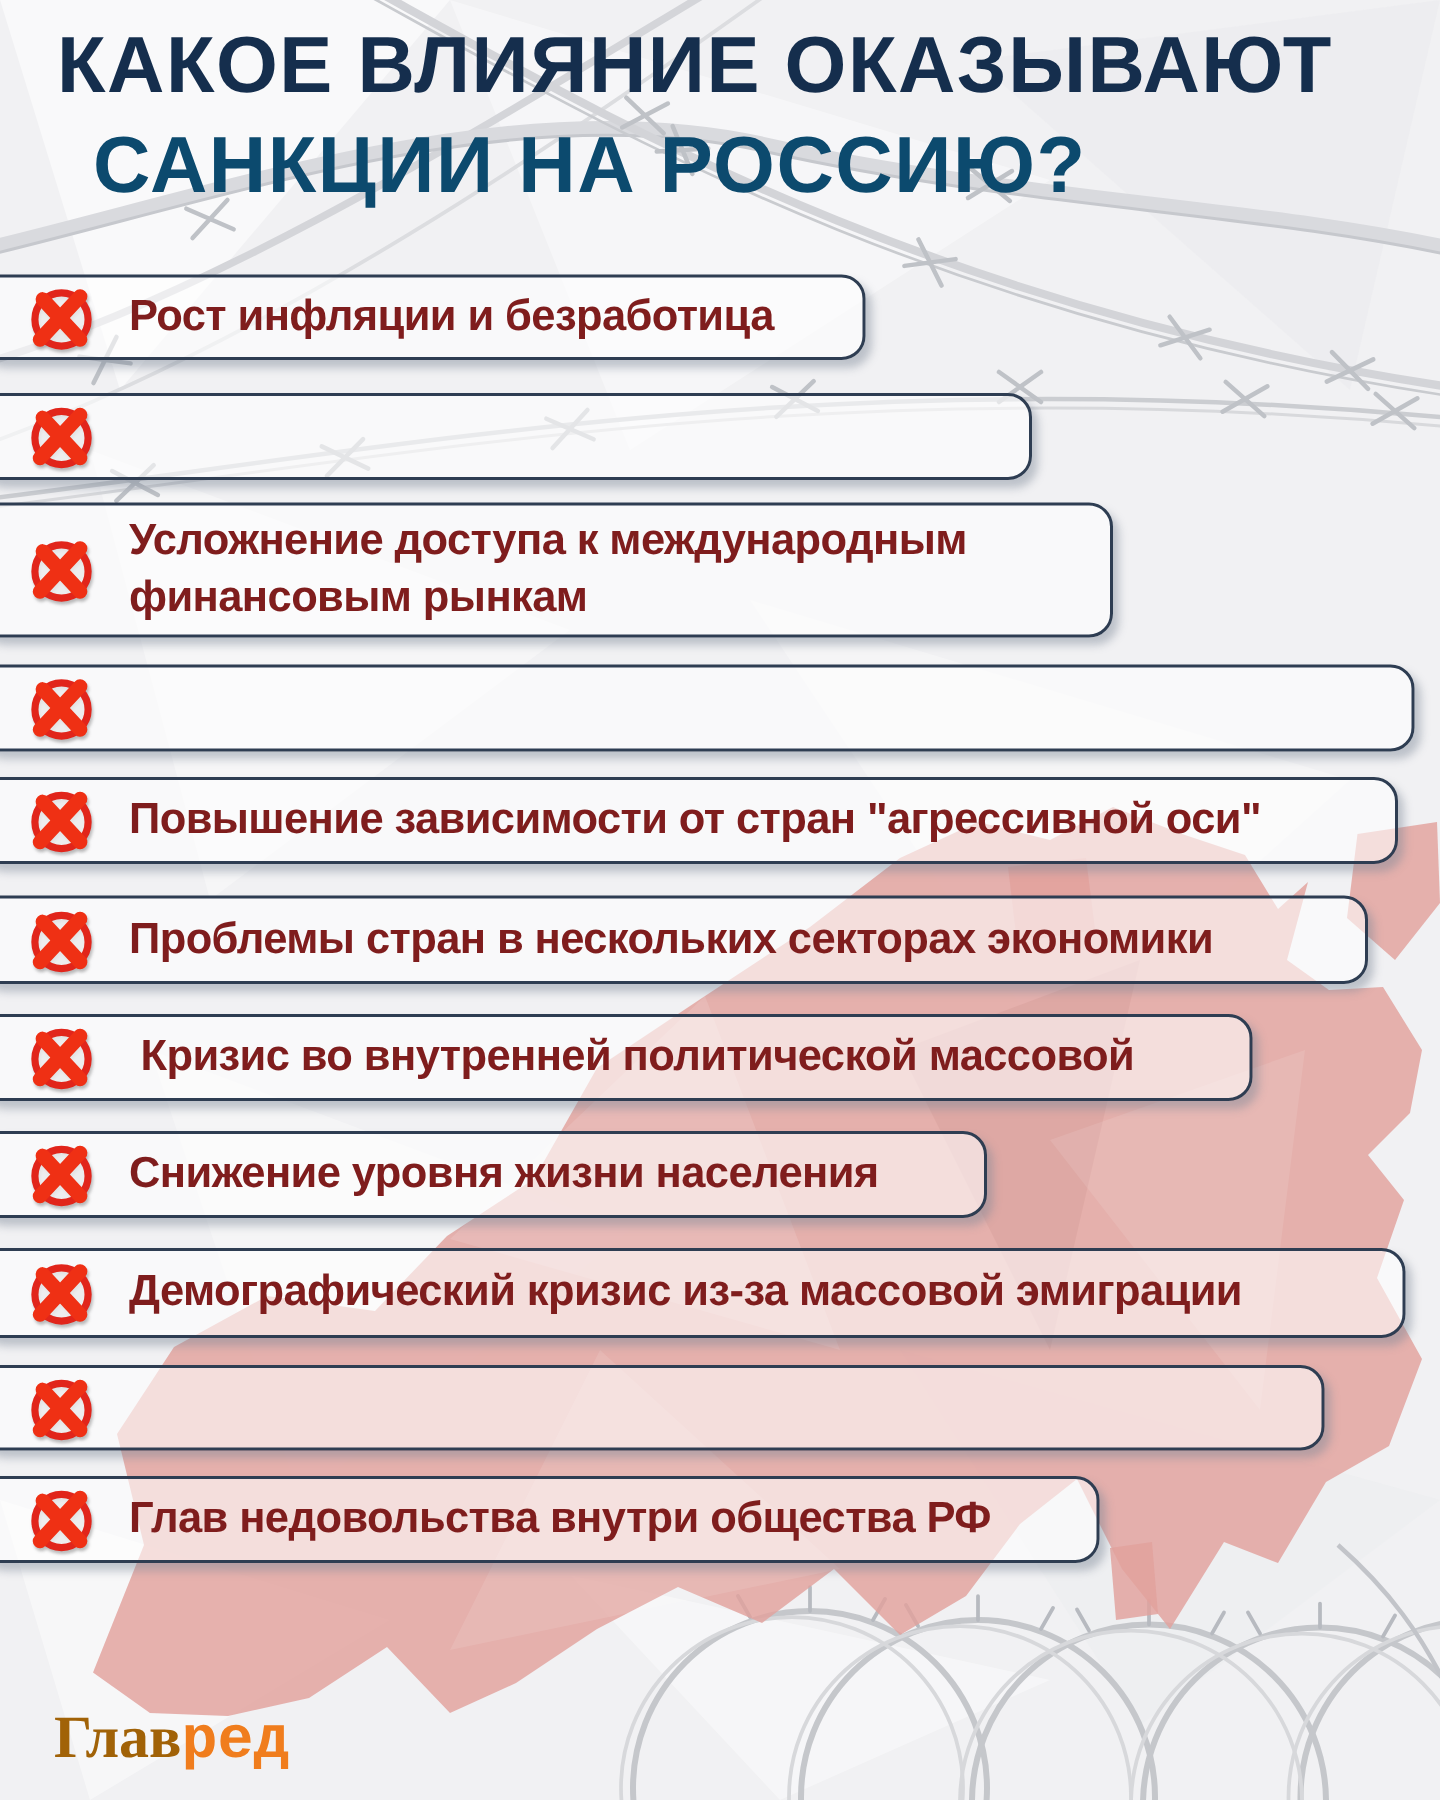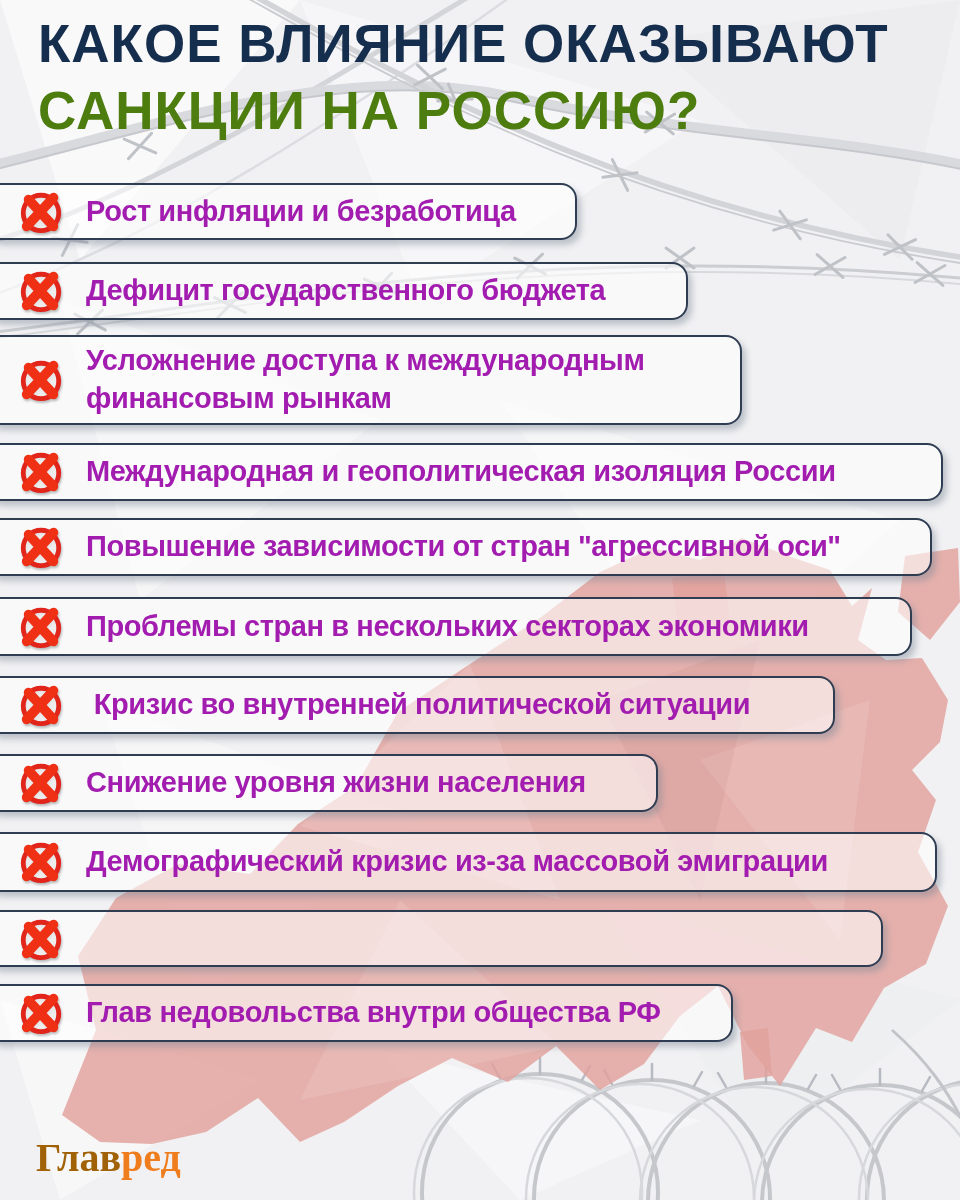--- a/index.html
+++ b/index.html
@@ -12,47 +12,47 @@
   #bg-facets{left:0;top:0;z-index:1;}
   #wire-top{left:0;top:0;z-index:2;}
   #coil-bottom{left:0;top:1020px;z-index:2;}
   #map-svg{left:0;top:0;z-index:3;}
 
   .title{
     position:absolute;left:38px;top:10px;z-index:6;
     font-weight:bold;font-size:53px;line-height:67px;letter-spacing:1px;
   }
   .title .l1{color:#152e4d;}
-  .title .l2{color:#4d7c0f;}
+  .title .l2{color:#0c4a6e;margin-left:24px;}
 
   .pill{
     position:absolute;left:-16px;z-index:5;
     display:flex;align-items:center;
     background:rgba(255,255,255,0.58);
     border:2px solid #2e3d52;border-radius:16px;
     box-shadow:4px 5px 6px rgba(125,135,150,0.45);
     box-sizing:border-box;
   }
   .pill .icon{
     position:absolute;left:32px;width:46px;height:46px;
     filter:drop-shadow(1px 2px 1px rgba(40,40,40,0.3));
   }
   .pill .label{
     margin-left:100px;margin-right:16px;
     font-weight:bold;font-size:29px;letter-spacing:-0.4px;
-    color:#a21caf;white-space:pre;line-height:1.3;
+    color:#7f1d1d;white-space:pre;line-height:1.3;
   }
   .pill .label.wrap{white-space:pre-wrap;}
 
   .logo{
     position:absolute;left:36px;top:1134px;z-index:6;
     font-family:"Liberation Serif", serif;font-weight:bold;font-size:40px;
   }
   .logo .p1{color:#a16207;}
-  .logo .p2{color:#f07d1d;}
+  .logo .p2{color:#f07d1d;font-family:Liberation Mono, monospace;}
 </style>
 </head>
 <body>
 
 <div id="canvas">
 
   <svg id="bg-facets" class="deco" width="960" height="1200" viewBox="0 0 960 1200">
     <polygon points="0,0 300,0 80,260" fill="#ffffff" opacity="0.55"></polygon>
     <polygon points="300,0 700,120 420,300" fill="#ffffff" opacity="0.4"></polygon>
     <polygon points="650,40 960,0 900,260" fill="#ebebee" opacity="0.6"></polygon>
@@ -149,56 +149,54 @@
       <circle cx="24" cy="25" r="18.5" fill="rgba(255,255,255,0.6)" stroke="#e1251b" stroke-width="5"></circle>
       <path d="M11,11 L37,39 M37,9 L9,39" stroke="#ef3014" stroke-width="10" stroke-linecap="round" fill="none"></path>
     </svg>
     <span class="label">Рост инфляции и безработица</span>
   </div>
       <div class="pill" style="top: 262px; height: 58px; width: 704px;">
     <svg class="icon" viewBox="0 0 48 48">
       <circle cx="24" cy="25" r="18.5" fill="rgba(255,255,255,0.6)" stroke="#e1251b" stroke-width="5"></circle>
       <path d="M11,11 L37,39 M37,9 L9,39" stroke="#ef3014" stroke-width="10" stroke-linecap="round" fill="none"></path>
     </svg>
-    <span class="label">Дефицит государственного бюджета</span>
   </div>
       <div class="pill" style="top: 335px; height: 90px; width: 758px;">
     <svg class="icon" viewBox="0 0 48 48">
       <circle cx="24" cy="25" r="18.5" fill="rgba(255,255,255,0.6)" stroke="#e1251b" stroke-width="5"></circle>
       <path d="M11,11 L37,39 M37,9 L9,39" stroke="#ef3014" stroke-width="10" stroke-linecap="round" fill="none"></path>
     </svg>
     <span class="label wrap">Усложнение доступа к международным финансовым рынкам</span>
   </div>
       <div class="pill" style="top: 443px; height: 58px; width: 959px;">
     <svg class="icon" viewBox="0 0 48 48">
       <circle cx="24" cy="25" r="18.5" fill="rgba(255,255,255,0.6)" stroke="#e1251b" stroke-width="5"></circle>
       <path d="M11,11 L37,39 M37,9 L9,39" stroke="#ef3014" stroke-width="10" stroke-linecap="round" fill="none"></path>
     </svg>
-    <span class="label">Международная и геополитическая изоляция России</span>
   </div>
       <div class="pill" style="top: 518px; height: 58px; width: 948px;">
     <svg class="icon" viewBox="0 0 48 48">
       <circle cx="24" cy="25" r="18.5" fill="rgba(255,255,255,0.6)" stroke="#e1251b" stroke-width="5"></circle>
       <path d="M11,11 L37,39 M37,9 L9,39" stroke="#ef3014" stroke-width="10" stroke-linecap="round" fill="none"></path>
     </svg>
     <span class="label">Повышение зависимости от стран "агрессивной оси"</span>
   </div>
       <div class="pill" style="top: 597px; height: 59px; width: 928px;">
     <svg class="icon" viewBox="0 0 48 48">
       <circle cx="24" cy="25" r="18.5" fill="rgba(255,255,255,0.6)" stroke="#e1251b" stroke-width="5"></circle>
       <path d="M11,11 L37,39 M37,9 L9,39" stroke="#ef3014" stroke-width="10" stroke-linecap="round" fill="none"></path>
     </svg>
     <span class="label">Проблемы стран в нескольких секторах экономики</span>
   </div>
       <div class="pill" style="top: 676px; height: 58px; width: 851px;">
     <svg class="icon" viewBox="0 0 48 48">
       <circle cx="24" cy="25" r="18.5" fill="rgba(255,255,255,0.6)" stroke="#e1251b" stroke-width="5"></circle>
       <path d="M11,11 L37,39 M37,9 L9,39" stroke="#ef3014" stroke-width="10" stroke-linecap="round" fill="none"></path>
     </svg>
-    <span class="label"> Кризис во внутренней политической ситуации</span>
+    <span class="label"> Кризис во внутренней политической массовой</span>
   </div>
       <div class="pill" style="top: 754px; height: 58px; width: 674px;">
     <svg class="icon" viewBox="0 0 48 48">
       <circle cx="24" cy="25" r="18.5" fill="rgba(255,255,255,0.6)" stroke="#e1251b" stroke-width="5"></circle>
       <path d="M11,11 L37,39 M37,9 L9,39" stroke="#ef3014" stroke-width="10" stroke-linecap="round" fill="none"></path>
     </svg>
     <span class="label">Снижение уровня жизни населения</span>
   </div>
       <div class="pill" style="top: 832px; height: 60px; width: 953px;">
     <svg class="icon" viewBox="0 0 48 48">

